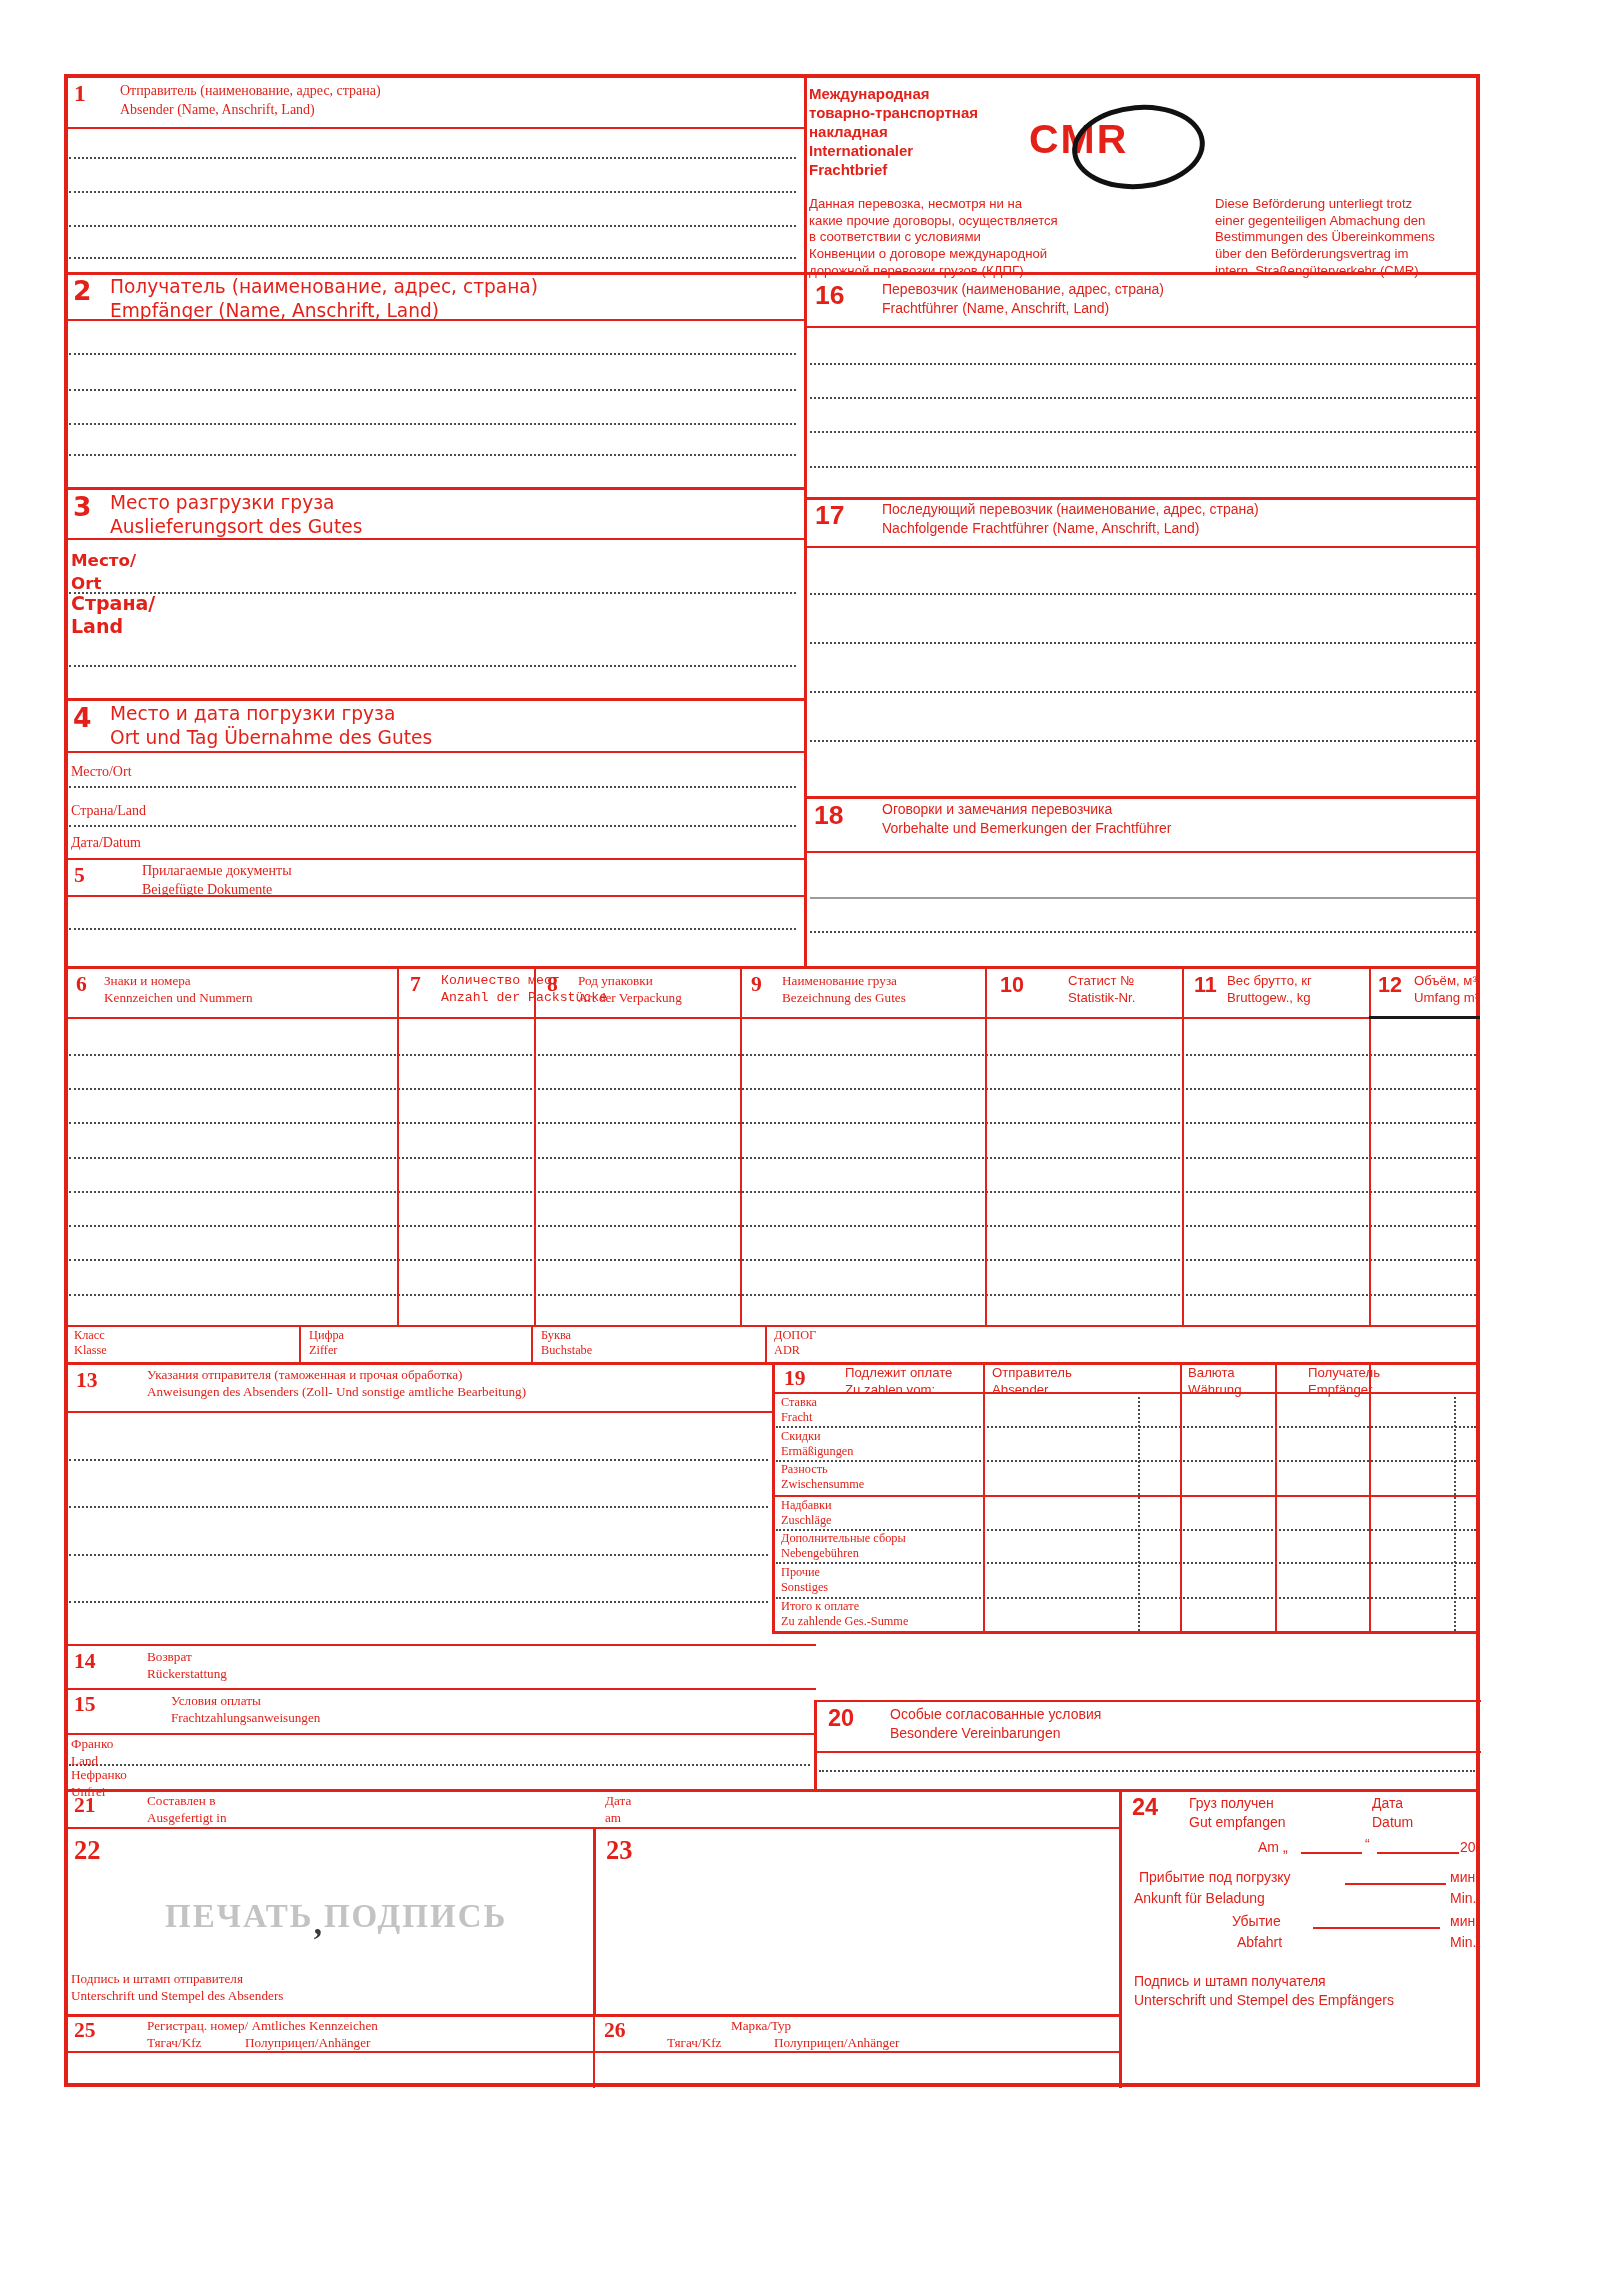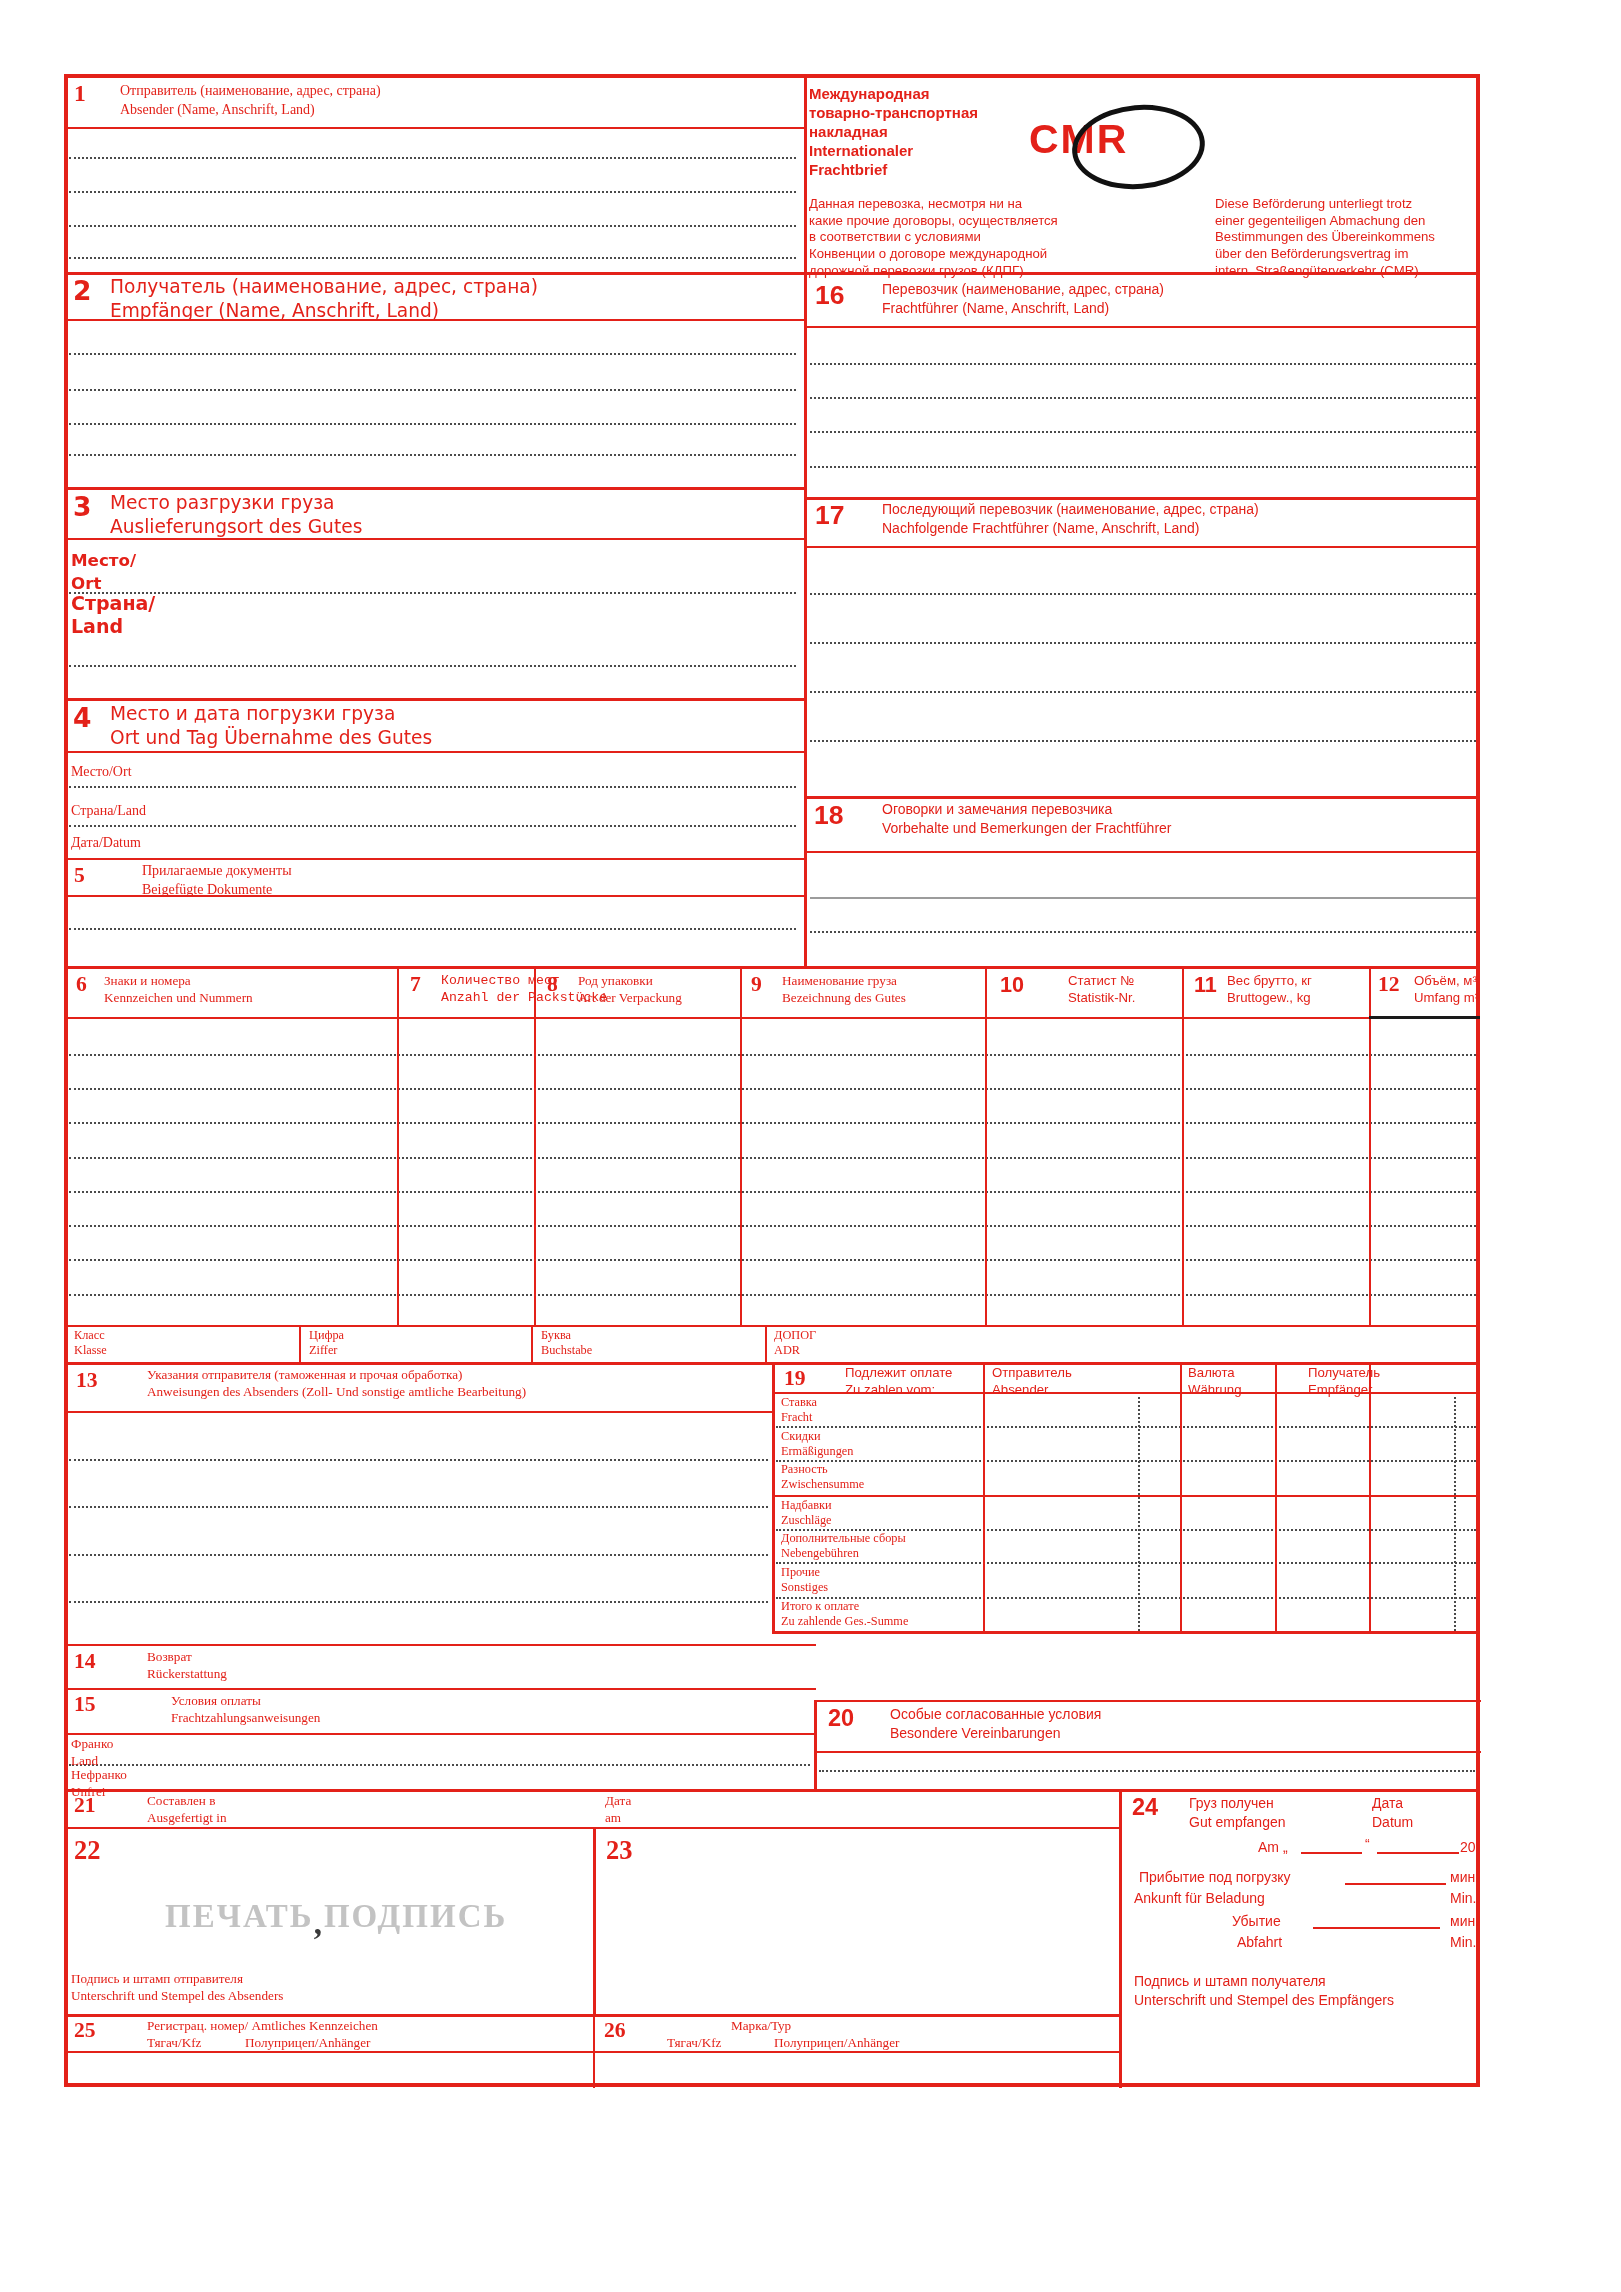--- a/index.html
+++ b/index.html
@@ -253,21 +253,21 @@
 <div class="num sans n22" style="left:1000px;top:974px;">10</div>
 <div class="t sans s13" style="left:1068px;top:972px;">
   <span>Статист №</span>
   <span>Statistik-Nr.</span>
 </div>
 <div class="num sans n22" style="left:1194px;top:974px;">11</div>
 <div class="t sans s13" style="left:1227px;top:972px;">
   <span>Вес брутто, кг</span>
   <span>Bruttogew., kg</span>
 </div>
-<div class="num sans n22" style="left:1378px;top:974px;font-family:Liberation Serif, serif;">12</div>
+<div class="num sans n22" style="left:1378px;top:974px;">12</div>
 <div class="t sans s13" style="left:1414px;top:972px;">
   <span>Объём, м³</span>
   <span>Umfang m³</span>
 </div>
 <div class="area" style="left:66px;top:1019px;width:1411px;height:304px;"></div>
 
 <div class="t serif s12" style="left:74px;top:1328px;">
   <span>Класс</span>
   <span>Klasse</span>
 </div>

